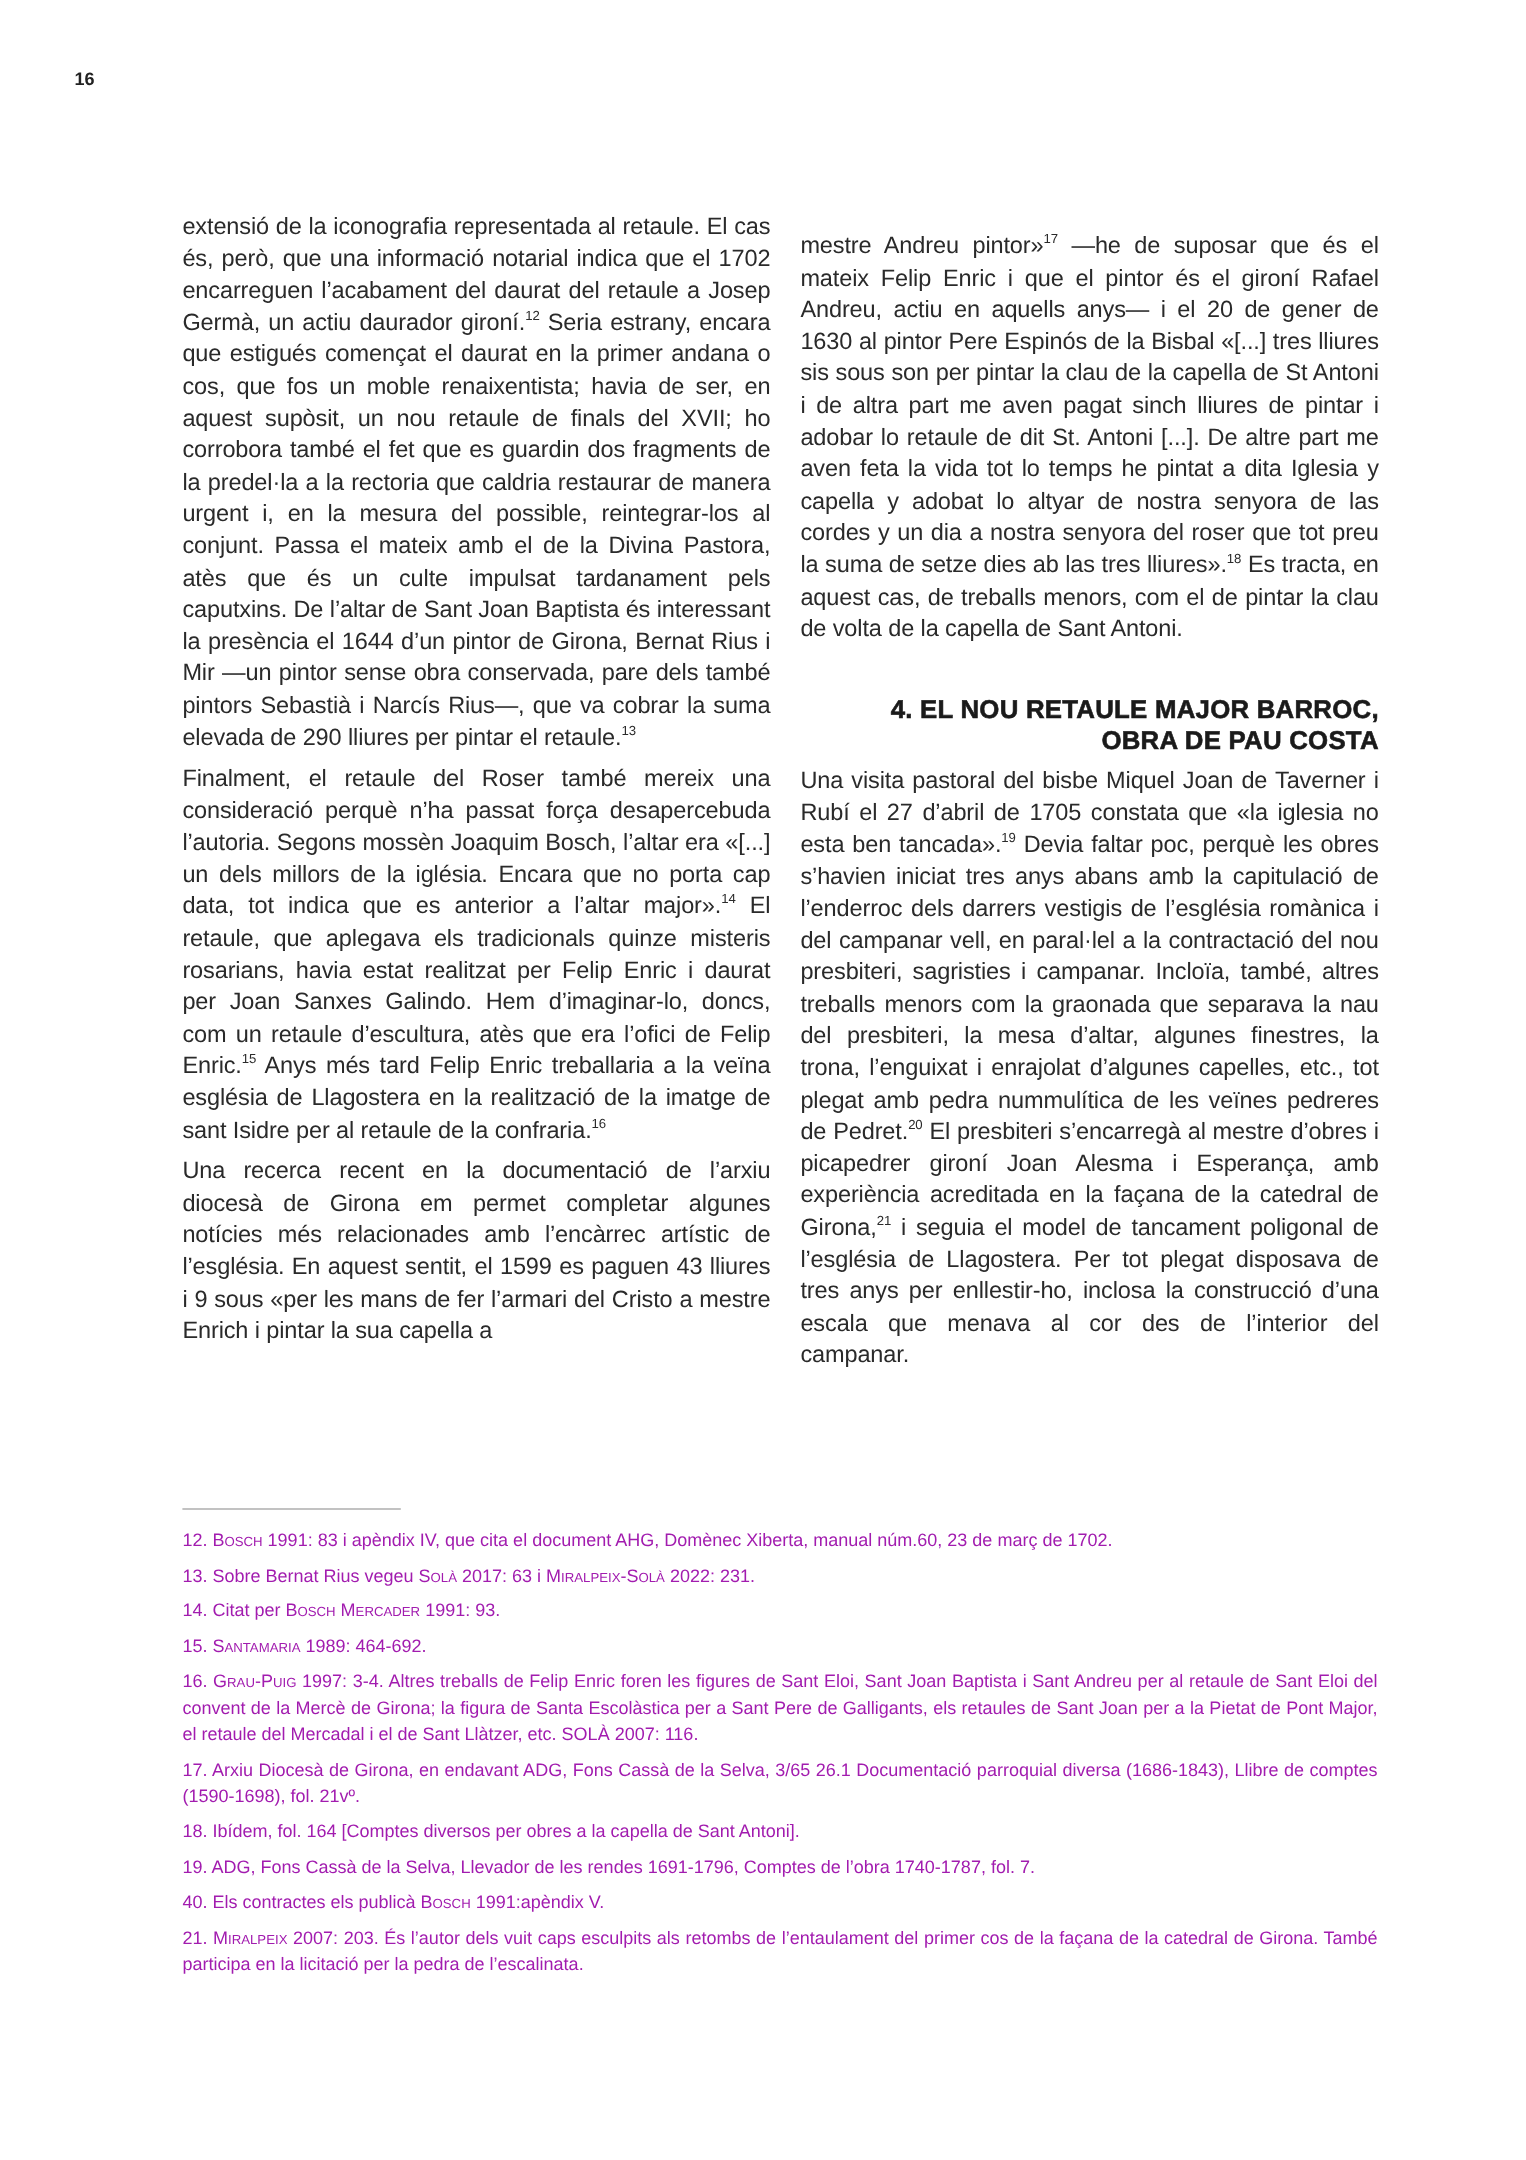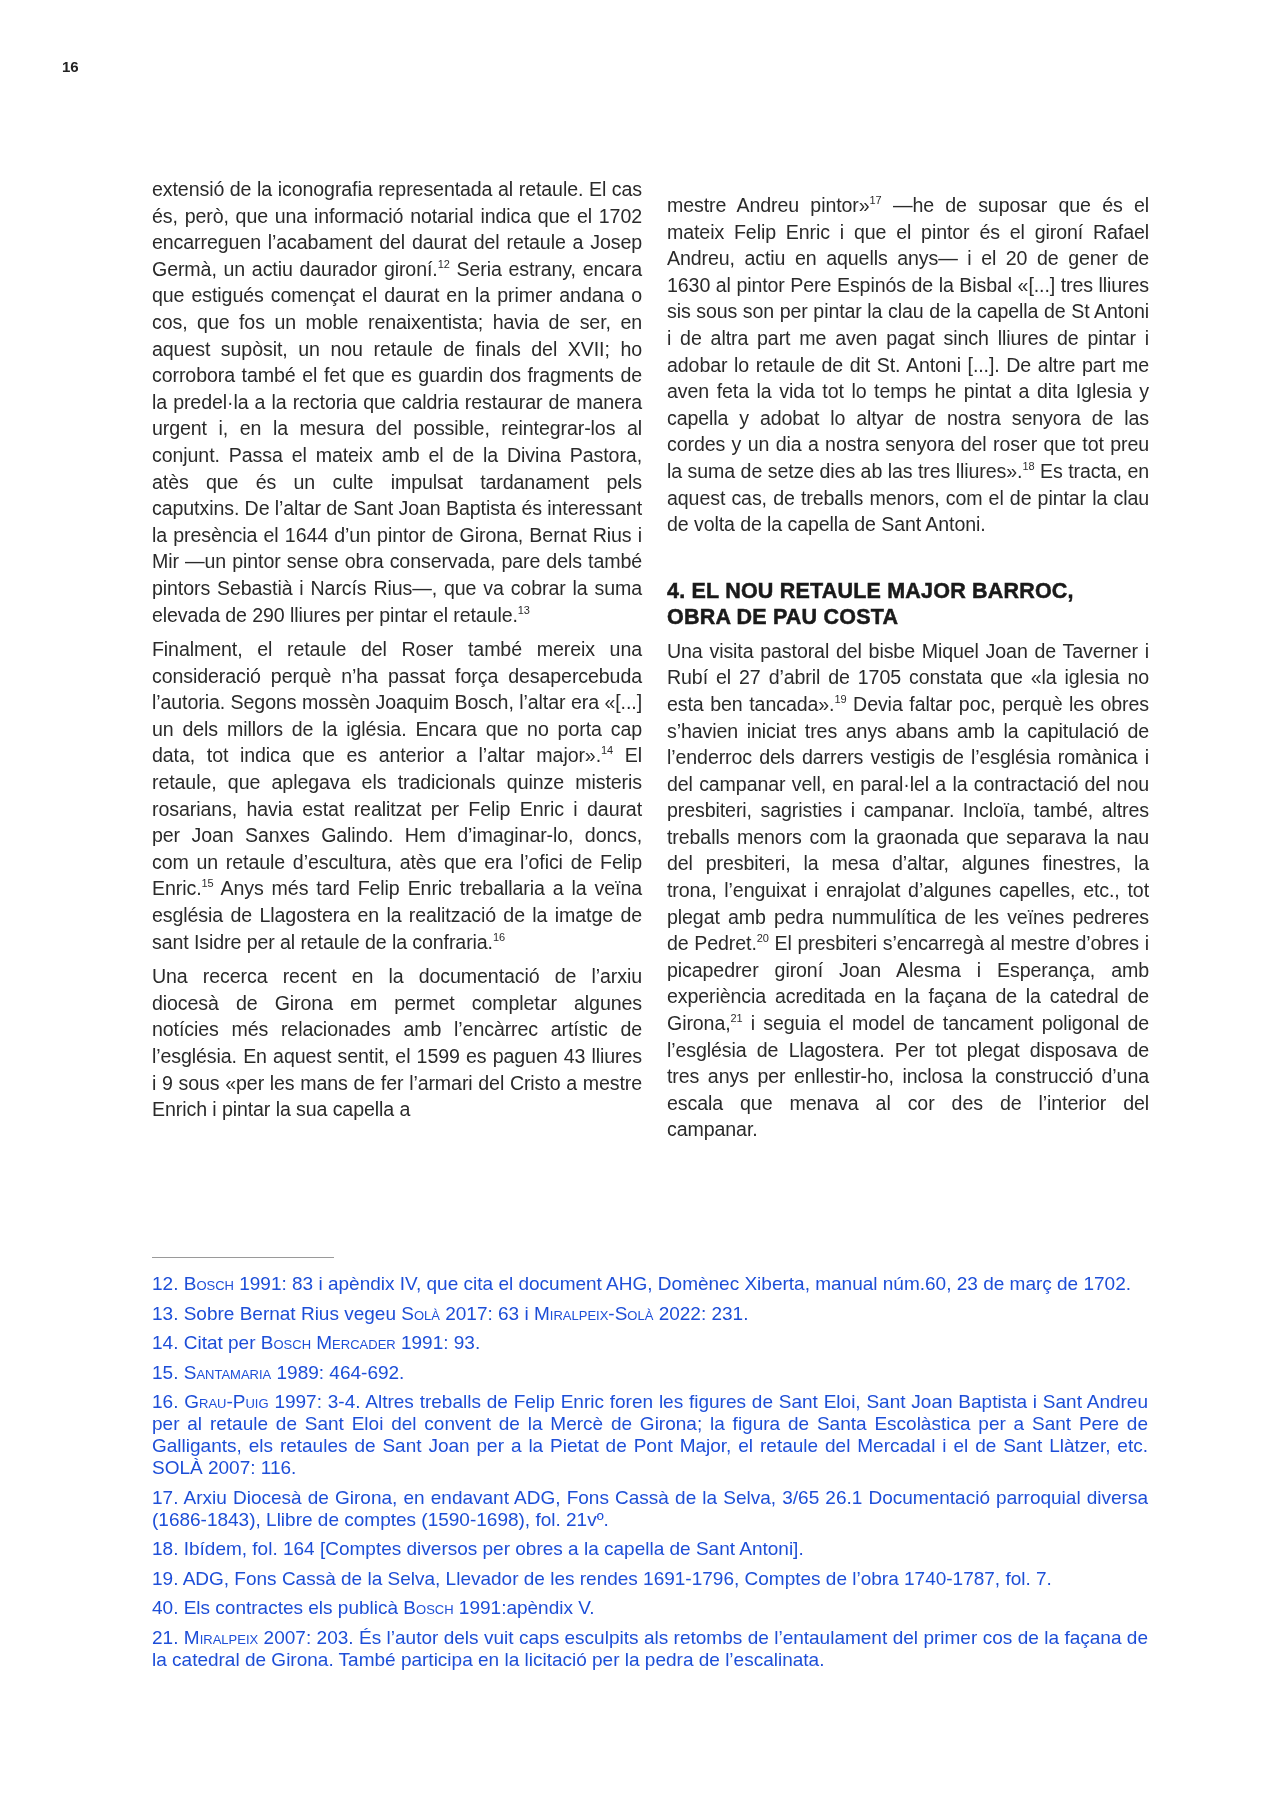--- a/index.html
+++ b/index.html
@@ -6,25 +6,25 @@
   body { width: 1272px; height: 1800px; position: relative; overflow: hidden;
          font-family: "Liberation Sans", "DejaVu Sans", sans-serif; color: #2a2a2a; }
   .page-number { position: absolute; left: 62px; top: 58px; font-size: 15px; font-weight: bold; color: #222; }
   .col { position: absolute; top: 176px; font-size: 19.6px; line-height: 26.6px; text-align: justify;
          hyphens: manual; letter-spacing: -0.1px; }
   .col-left { left: 152px; width: 490px; }
   .col-right { left: 667px; width: 482px; margin-top: 16px; }
   .col p { margin: 0 0 8px 0; }
   sup { font-size: 11px; line-height: 0; vertical-align: 0.75em; }
   .heading { font-family: "Liberation Sans", sans-serif; font-weight: 900; font-size: 21.5px;
-             line-height: 26px; color: #1a1a1a; margin: 40px 0 8px 0 !important; text-align: left;
+             line-height: 26px; color: #1a1a1a; margin: 40px 0 8px 0 !important; text-align: right;
              letter-spacing: 0.2px; -webkit-text-stroke: 0.5px #1a1a1a; }
   .fn-rule { position: absolute; left: 152px; top: 1257px; width: 182px; height: 0; border-top: 1px solid #9a9a9a; }
-  .footnotes { position: absolute; left: 152px; top: 1273px; width: 996px; font-size: 19px; line-height: 22px;
-               color: #1d4ed8; text-align: justify; }
+  .footnotes { position: absolute; left: 152px; top: 1273px; width: 996px; font-size: 15px; line-height: 22px;
+               color: #a21caf; text-align: justify; }
   .footnotes .fn { margin: 0 0 7.5px 0; }
   .sc { font-variant: small-caps; }
 </style>
 </head>
 <body>
 
 <div class="page-number">16</div>
 
 <div class="col col-left">
   <div>

